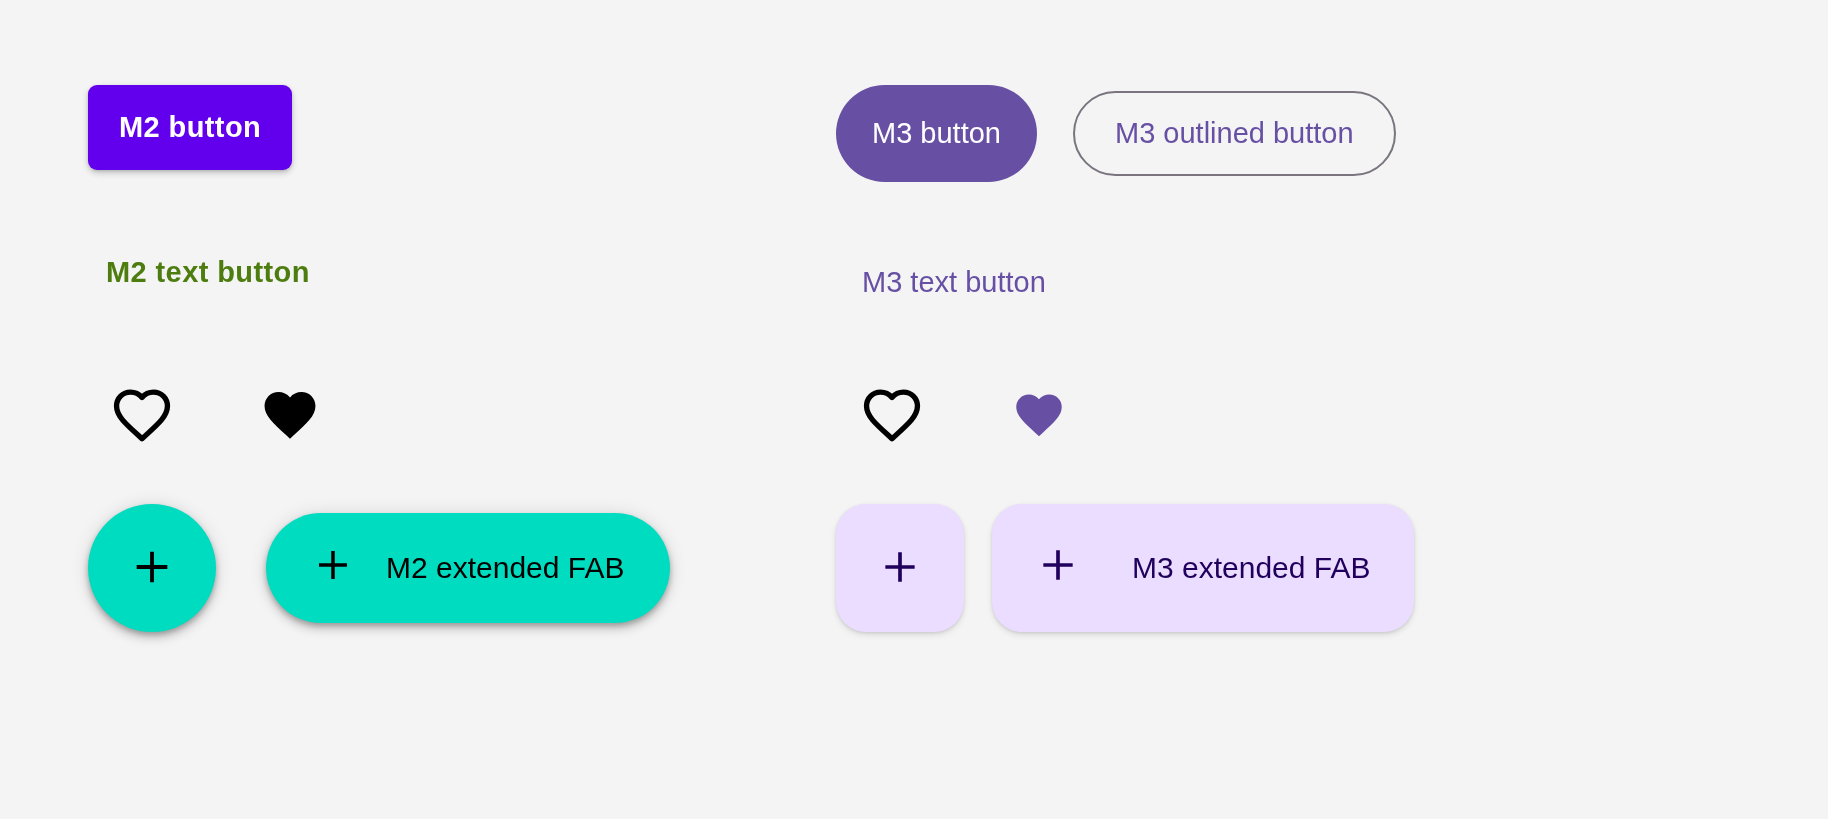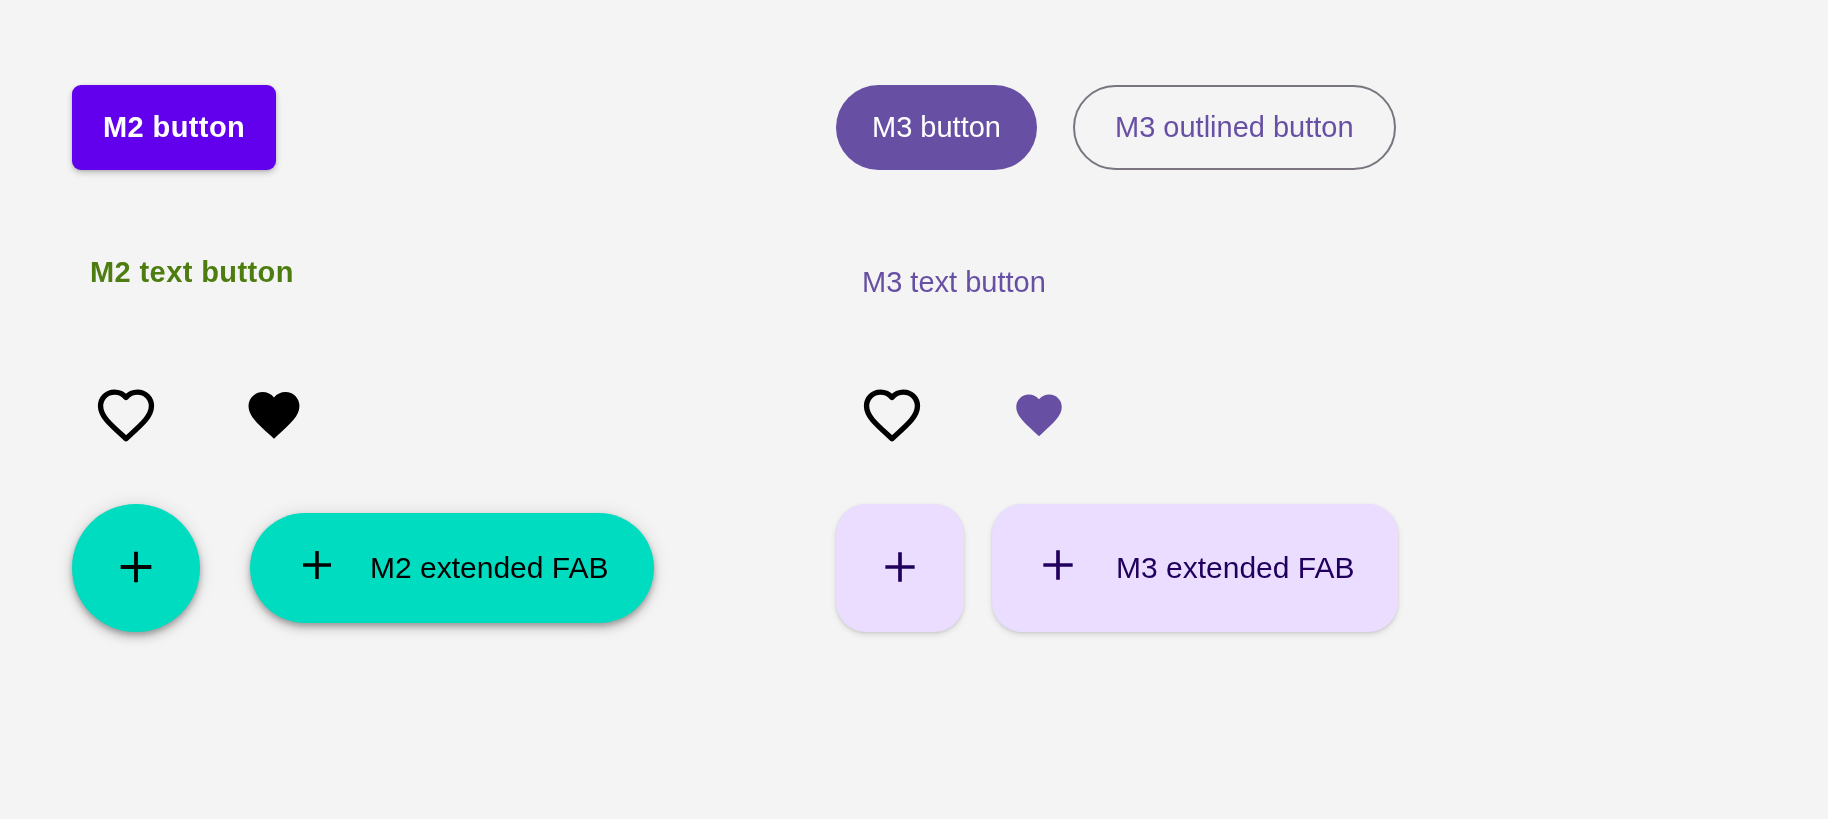--- a/index.html
+++ b/index.html
@@ -19,21 +19,21 @@
   .stage {
     position: absolute;
     inset: 0;
   }
 
   .column {
     position: absolute;
     top: 0;
     height: 819px;
   }
-  .column.m2 { left: 72px; width: 740px; }
+  .column.m2 { left: 88px; width: 740px; }
   .column.m3 { left: 836px; width: 780px; }
 
   
   .row {
     position: absolute;
     display: flex;
     align-items: center;
   }
   .row-buttons { top: 85px;  left: 0; gap: 36px; }
   .row-text    { top: 248px; left: 0; height: 48px; }
@@ -97,21 +97,21 @@
 
   
   .m3-filled-btn {
     background: #6750a4;
     color: #ffffff;
     border: none;
     border-radius: 999px;
     font-family: "Liberation Sans", sans-serif;
     font-size: 29px;
     font-weight: normal;
-    height: 85px;
+    height: 97px;
     padding: 0 36px;
     cursor: pointer;
     display: inline-flex;
     align-items: center;
     justify-content: center;
   }
 
   .m3-outlined-btn {
     background: transparent;
     color: #6750a4;
@@ -196,21 +196,21 @@
   }
 
   .m3-extended-fab {
     height: 128px;
     border-radius: 30px;
     background: #eaddff;
     border: none;
     cursor: pointer;
     display: inline-flex;
     align-items: center;
-    gap: 36px;
+    gap: 52px;
     padding: 0 44px;
     color: #21005d;
     font-family: "Liberation Sans", sans-serif;
     font-size: 30px;
     box-shadow: 0 3px 6px rgba(0,0,0,0.10), 0 1px 3px rgba(0,0,0,0.10);
   }
 
   .fab-label { white-space: nowrap; }
 </style>
 </head>

